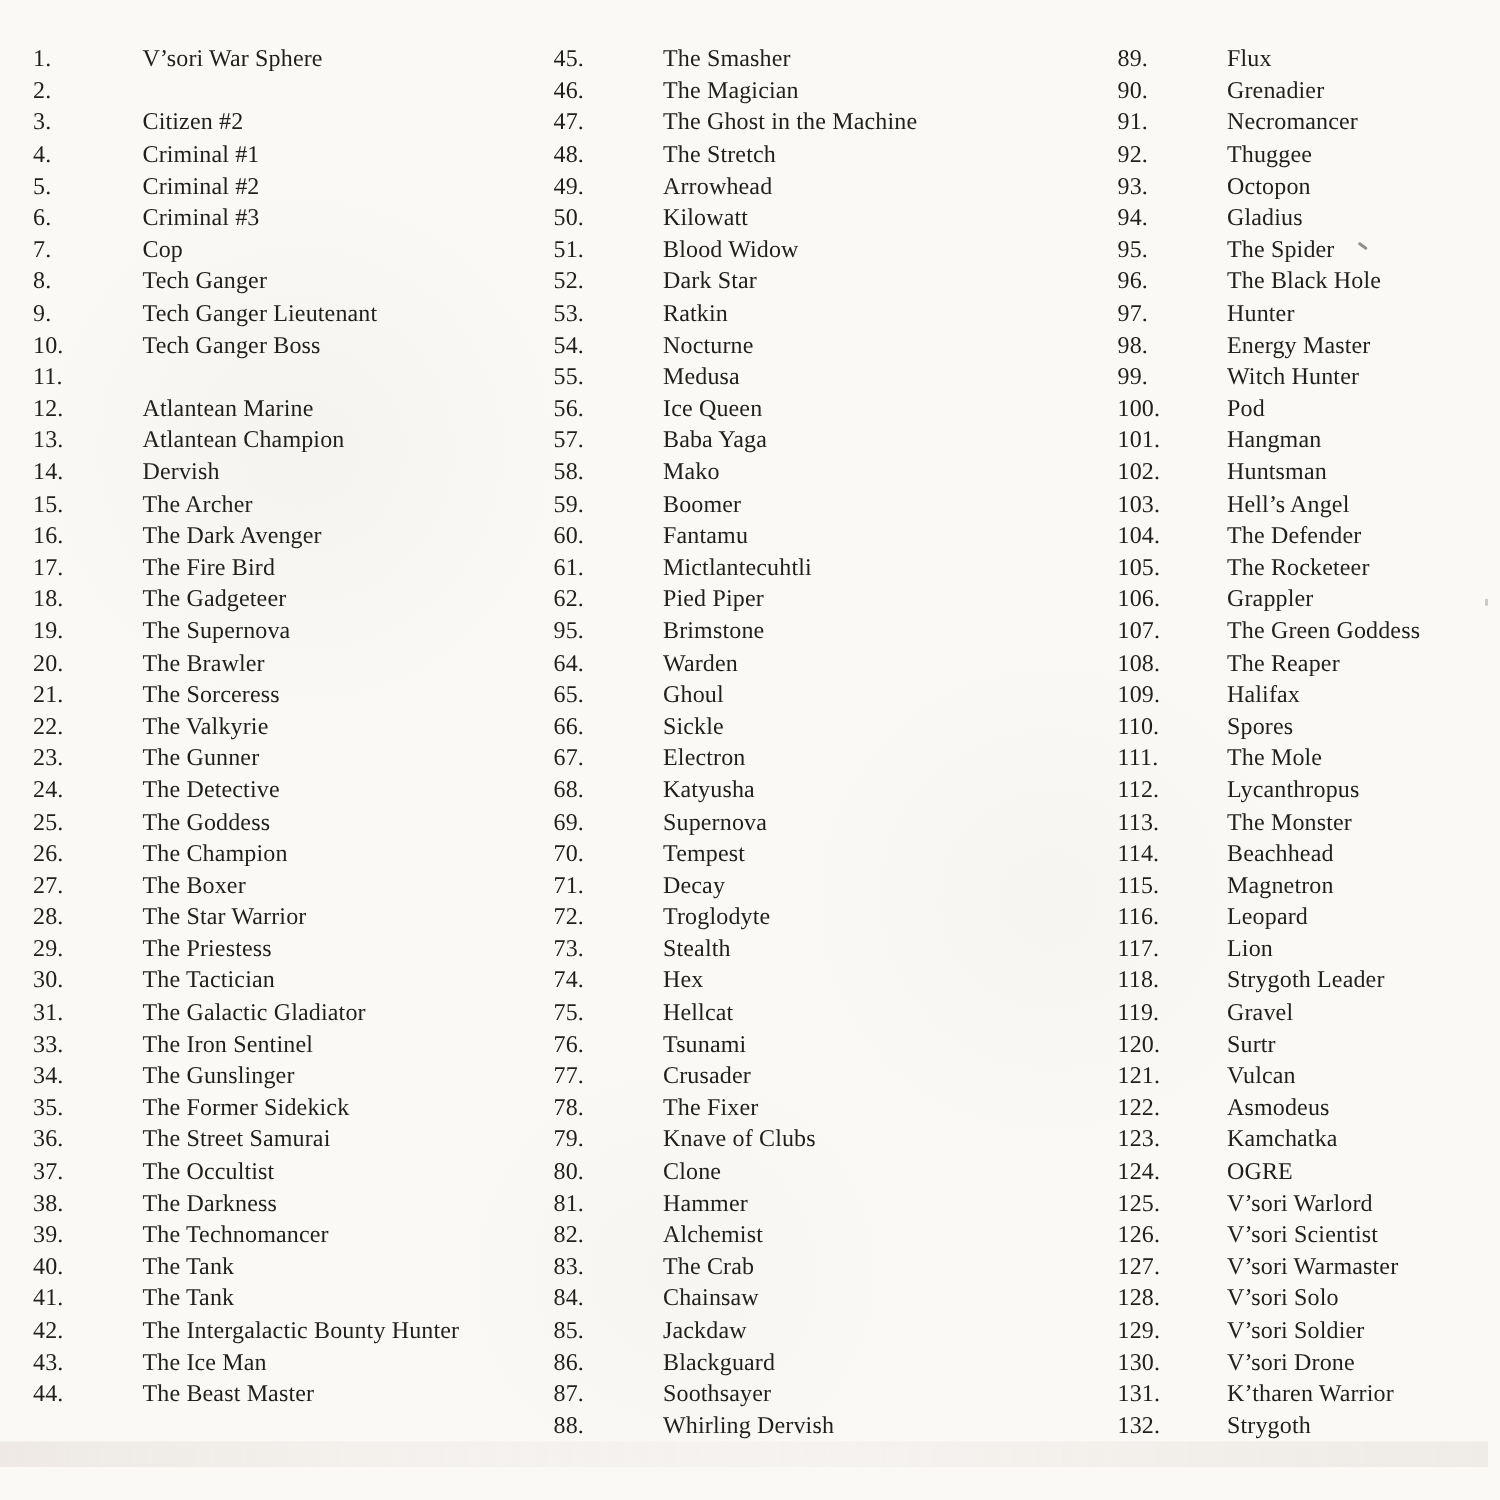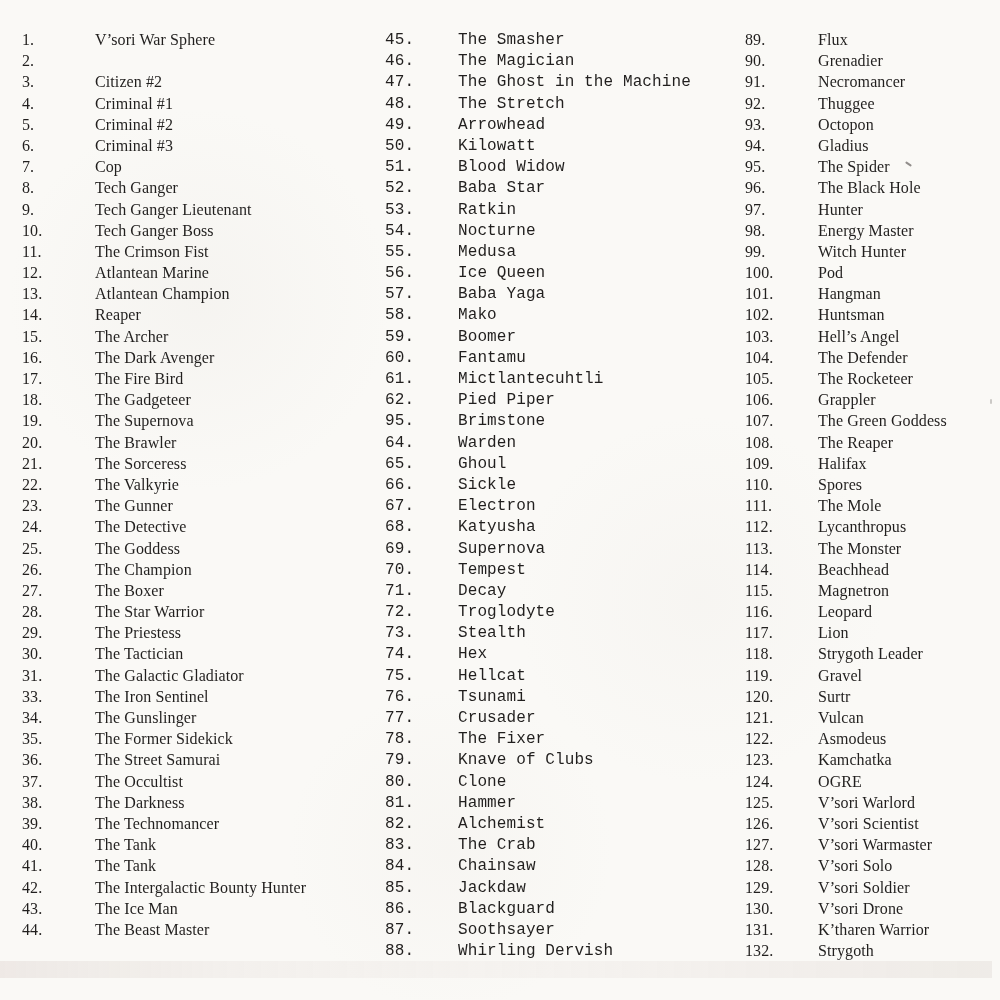--- a/index.html
+++ b/index.html
@@ -25,21 +25,21 @@
     position: absolute;
     inset: 0;
   }
 
   .col {
     position: absolute;
     top: 31px;
     width: 345px;
   }
   .col-1 { left: 22px; }
-  .col-2 { left: 385px; font-family: Liberation Mono, monospace; }
+  .col-2 { left: 369px; }
   .col-3 { left: 745px; }
 
   .row {
     display: flex;
     align-items: baseline;
     height: 21.19px;
     font-size: 16px;
     letter-spacing: 0.1px;
   }
   .num {
@@ -125,36 +125,35 @@
     <span class="label">Tech Ganger Lieutenant</span>
   </div>
 
   <div class="row">
     <span class="num">10.</span>
     <span class="label">Tech Ganger Boss</span>
   </div>
 
   <div class="row">
     <span class="num">11.</span>
-    <span class="label">The Crimson Fist</span>
   </div>
 
   <div class="row">
     <span class="num">12.</span>
     <span class="label">Atlantean Marine</span>
   </div>
 
   <div class="row">
     <span class="num">13.</span>
     <span class="label">Atlantean Champion</span>
   </div>
 
   <div class="row">
     <span class="num">14.</span>
-    <span class="label">Reaper</span>
+    <span class="label">Dervish</span>
   </div>
 
   <div class="row">
     <span class="num">15.</span>
     <span class="label">The Archer</span>
   </div>
 
   <div class="row">
     <span class="num">16.</span>
     <span class="label">The Dark Avenger</span>
@@ -327,21 +326,21 @@
     <span class="label">Kilowatt</span>
   </div>
 
   <div class="row">
     <span class="num">51.</span>
     <span class="label">Blood Widow</span>
   </div>
 
   <div class="row">
     <span class="num">52.</span>
-    <span class="label">Baba Star</span>
+    <span class="label">Dark Star</span>
   </div>
 
   <div class="row">
     <span class="num">53.</span>
     <span class="label">Ratkin</span>
   </div>
 
   <div class="row">
     <span class="num">54.</span>
     <span class="label">Nocturne</span>

